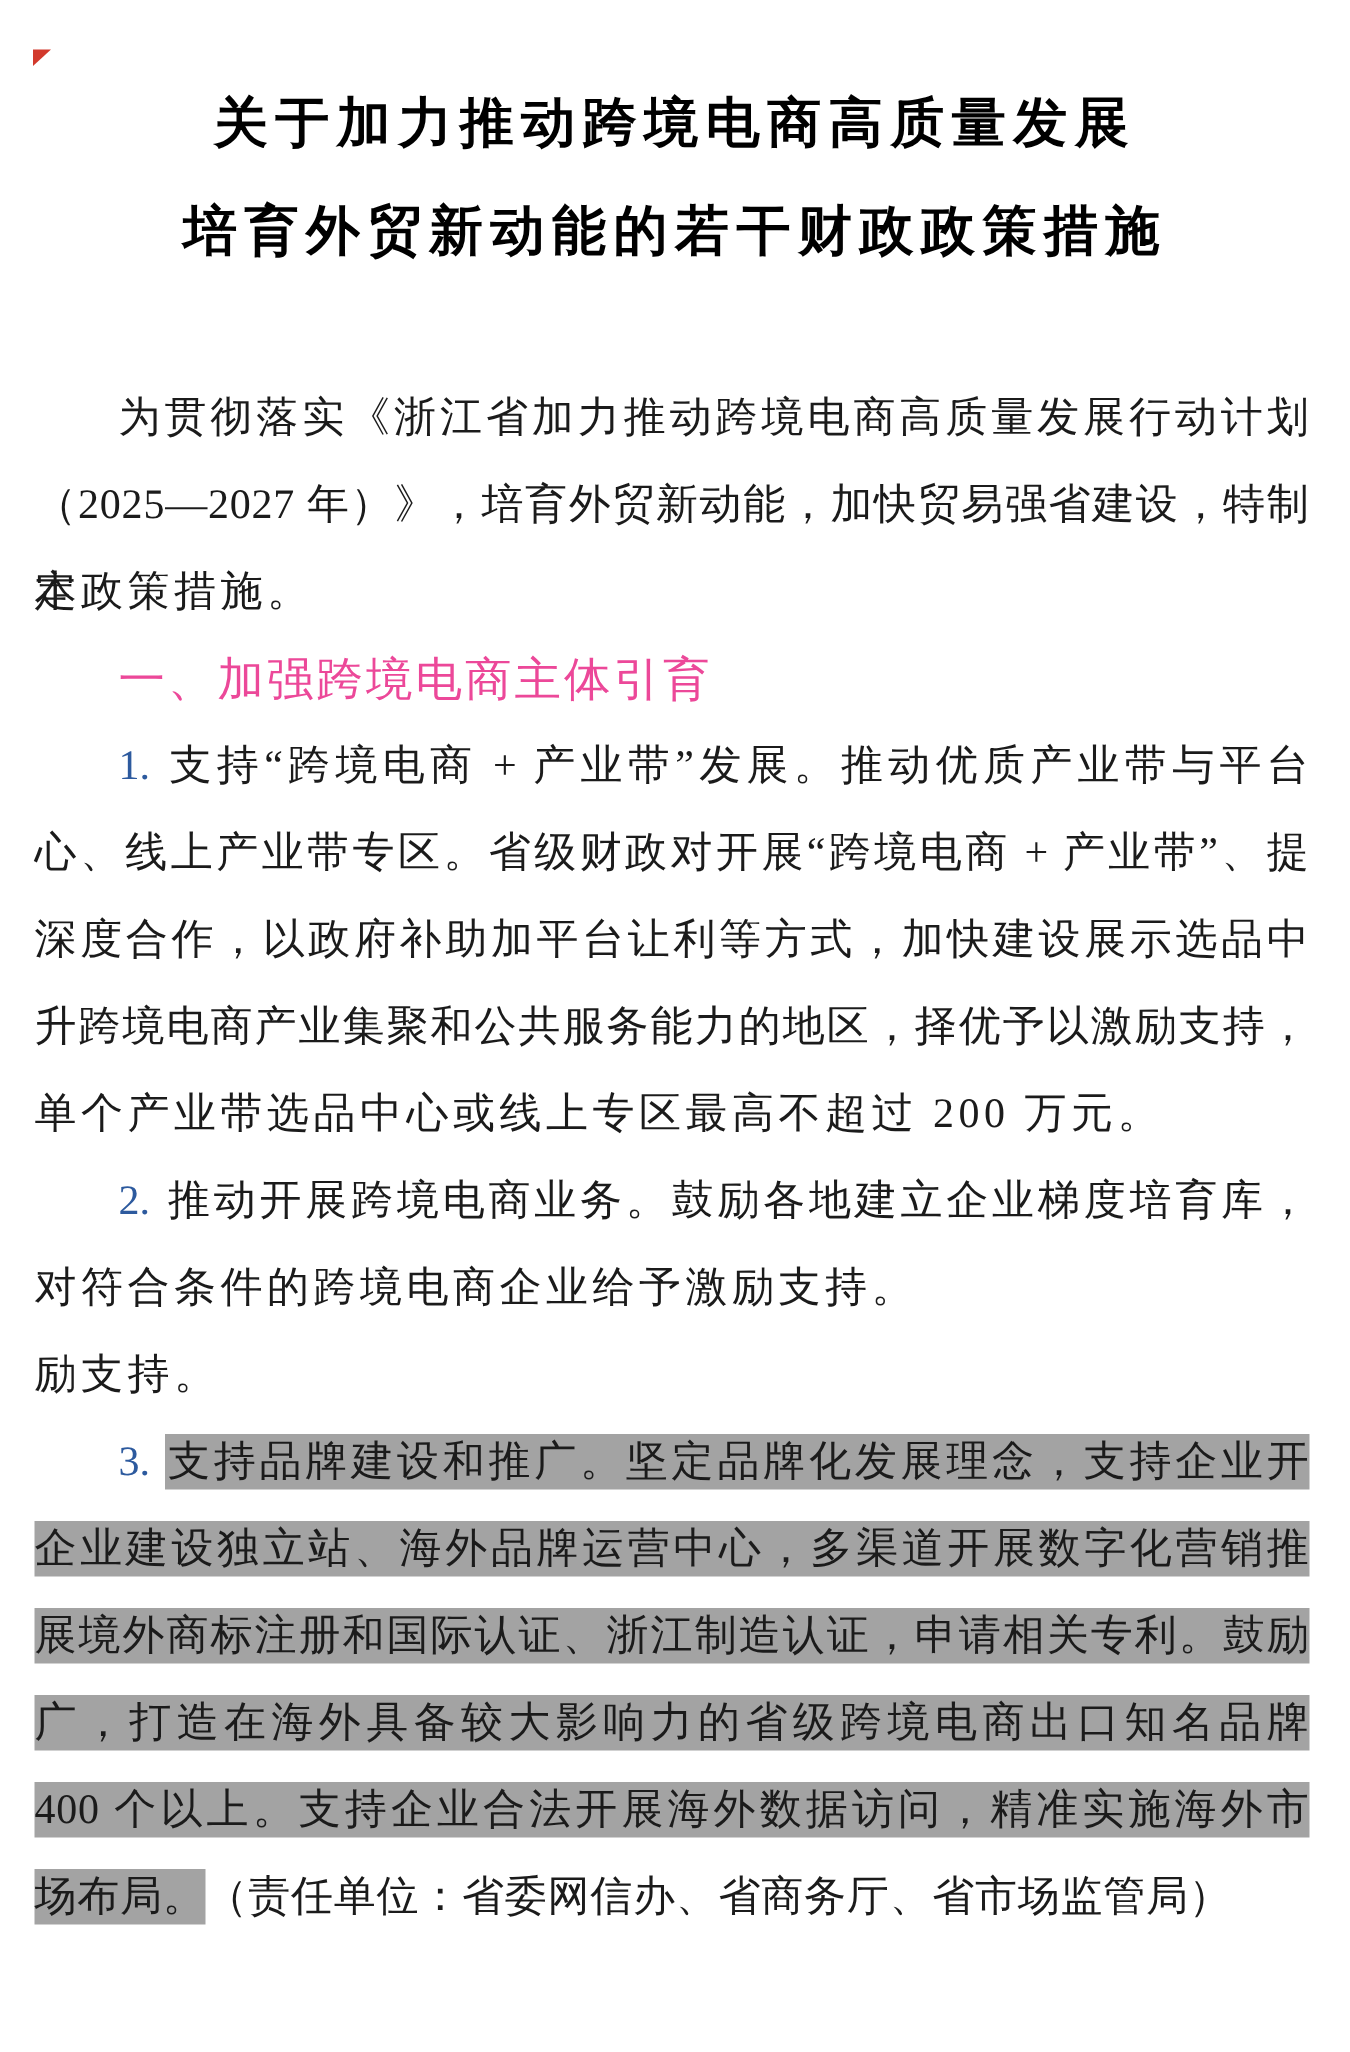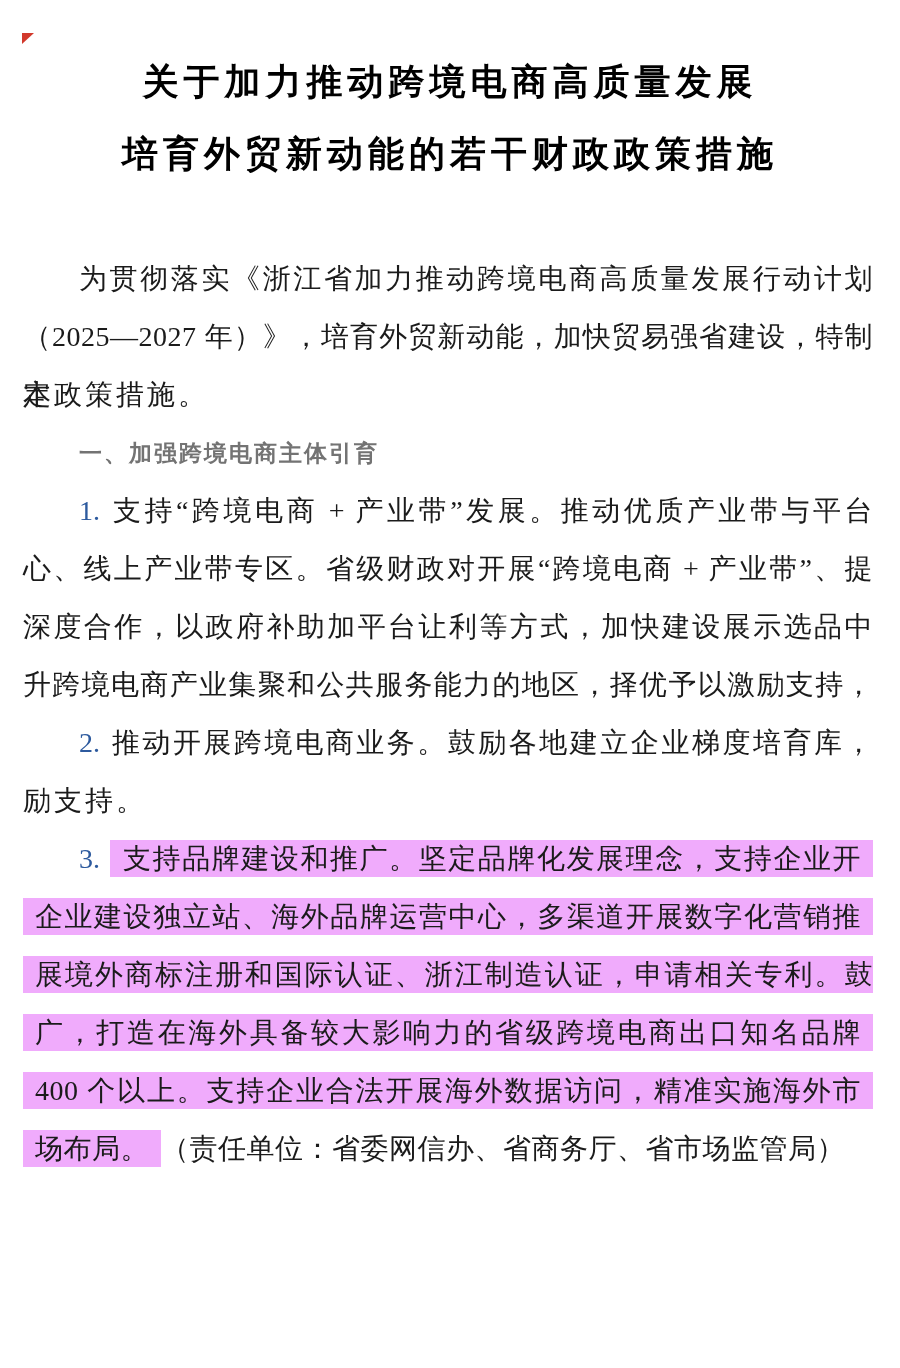--- a/index.html
+++ b/index.html
@@ -42,34 +42,34 @@
   }
   .justify{
     text-align:justify;
     text-align-last:justify;
   }
   .indent{ text-indent:56px;font-family:Liberation Serif, serif; }
   .short{ letter-spacing:3px; }
   .tight{ letter-spacing:0.5px; }
   .heading{
     font-family:"Liberation Sans","DejaVu Sans",sans-serif;
-    font-weight:bold;
-    font-size:23px;
+    font-weight:normal;
+    font-size:31px;
     letter-spacing:2px;
-    color:#737373;
+    color:#ec4899;
   }
   .num{
     color:#2d5a9e;
     letter-spacing:0;
     margin-right:10px;
   }
   mark{
-    background:#f0abfc;
+    background:#a3a3a3;
     color:inherit;
-    padding:3px 12px;
+    padding:3px 0;
   }
 </style>
 </head>
 <body>
 
 <div class="page">
 
   <div class="corner-mark"></div>
 
   <div id="title1" class="title-line">关于加力推动跨境电商高质量发展</div>
@@ -86,23 +86,25 @@
     <div class="line heading indent">一、加强跨境电商主体引育</div>
 
     <div class="line indent justify"><span class="num">1.</span><span>支持“跨境电商 + 产业带”发展。推动优质产业带与平台</span></div>
 
     <div class="line justify">心、线上产业带专区。省级财政对开展“跨境电商 + 产业带”、提</div>
 
     <div class="line justify">深度合作，以政府补助加平台让利等方式，加快建设展示选品中</div>
 
     <div class="line justify">升跨境电商产业集聚和公共服务能力的地区，择优予以激励支持，</div>
 
+    <div class="line short">单个产业带选品中心或线上专区最高不超过 200 万元。</div>
 
     <div class="line indent justify"><span class="num">2.</span><span>推动开展跨境电商业务。鼓励各地建立企业梯度培育库，</span></div>
 
+    <div class="line short">对符合条件的跨境电商企业给予激励支持。</div>
 
 
 
     <div class="line short">励支持。</div>
 
     <div class="line indent justify"><span class="num">3.</span><mark>支持品牌建设和推广。坚定品牌化发展理念，支持企业开</mark></div>
 
     <div class="line justify"><mark>企业建设独立站、海外品牌运营中心，多渠道开展数字化营销推</mark></div>
 
     <div class="line justify"><mark>展境外商标注册和国际认证、浙江制造认证，申请相关专利。鼓励</mark></div>

